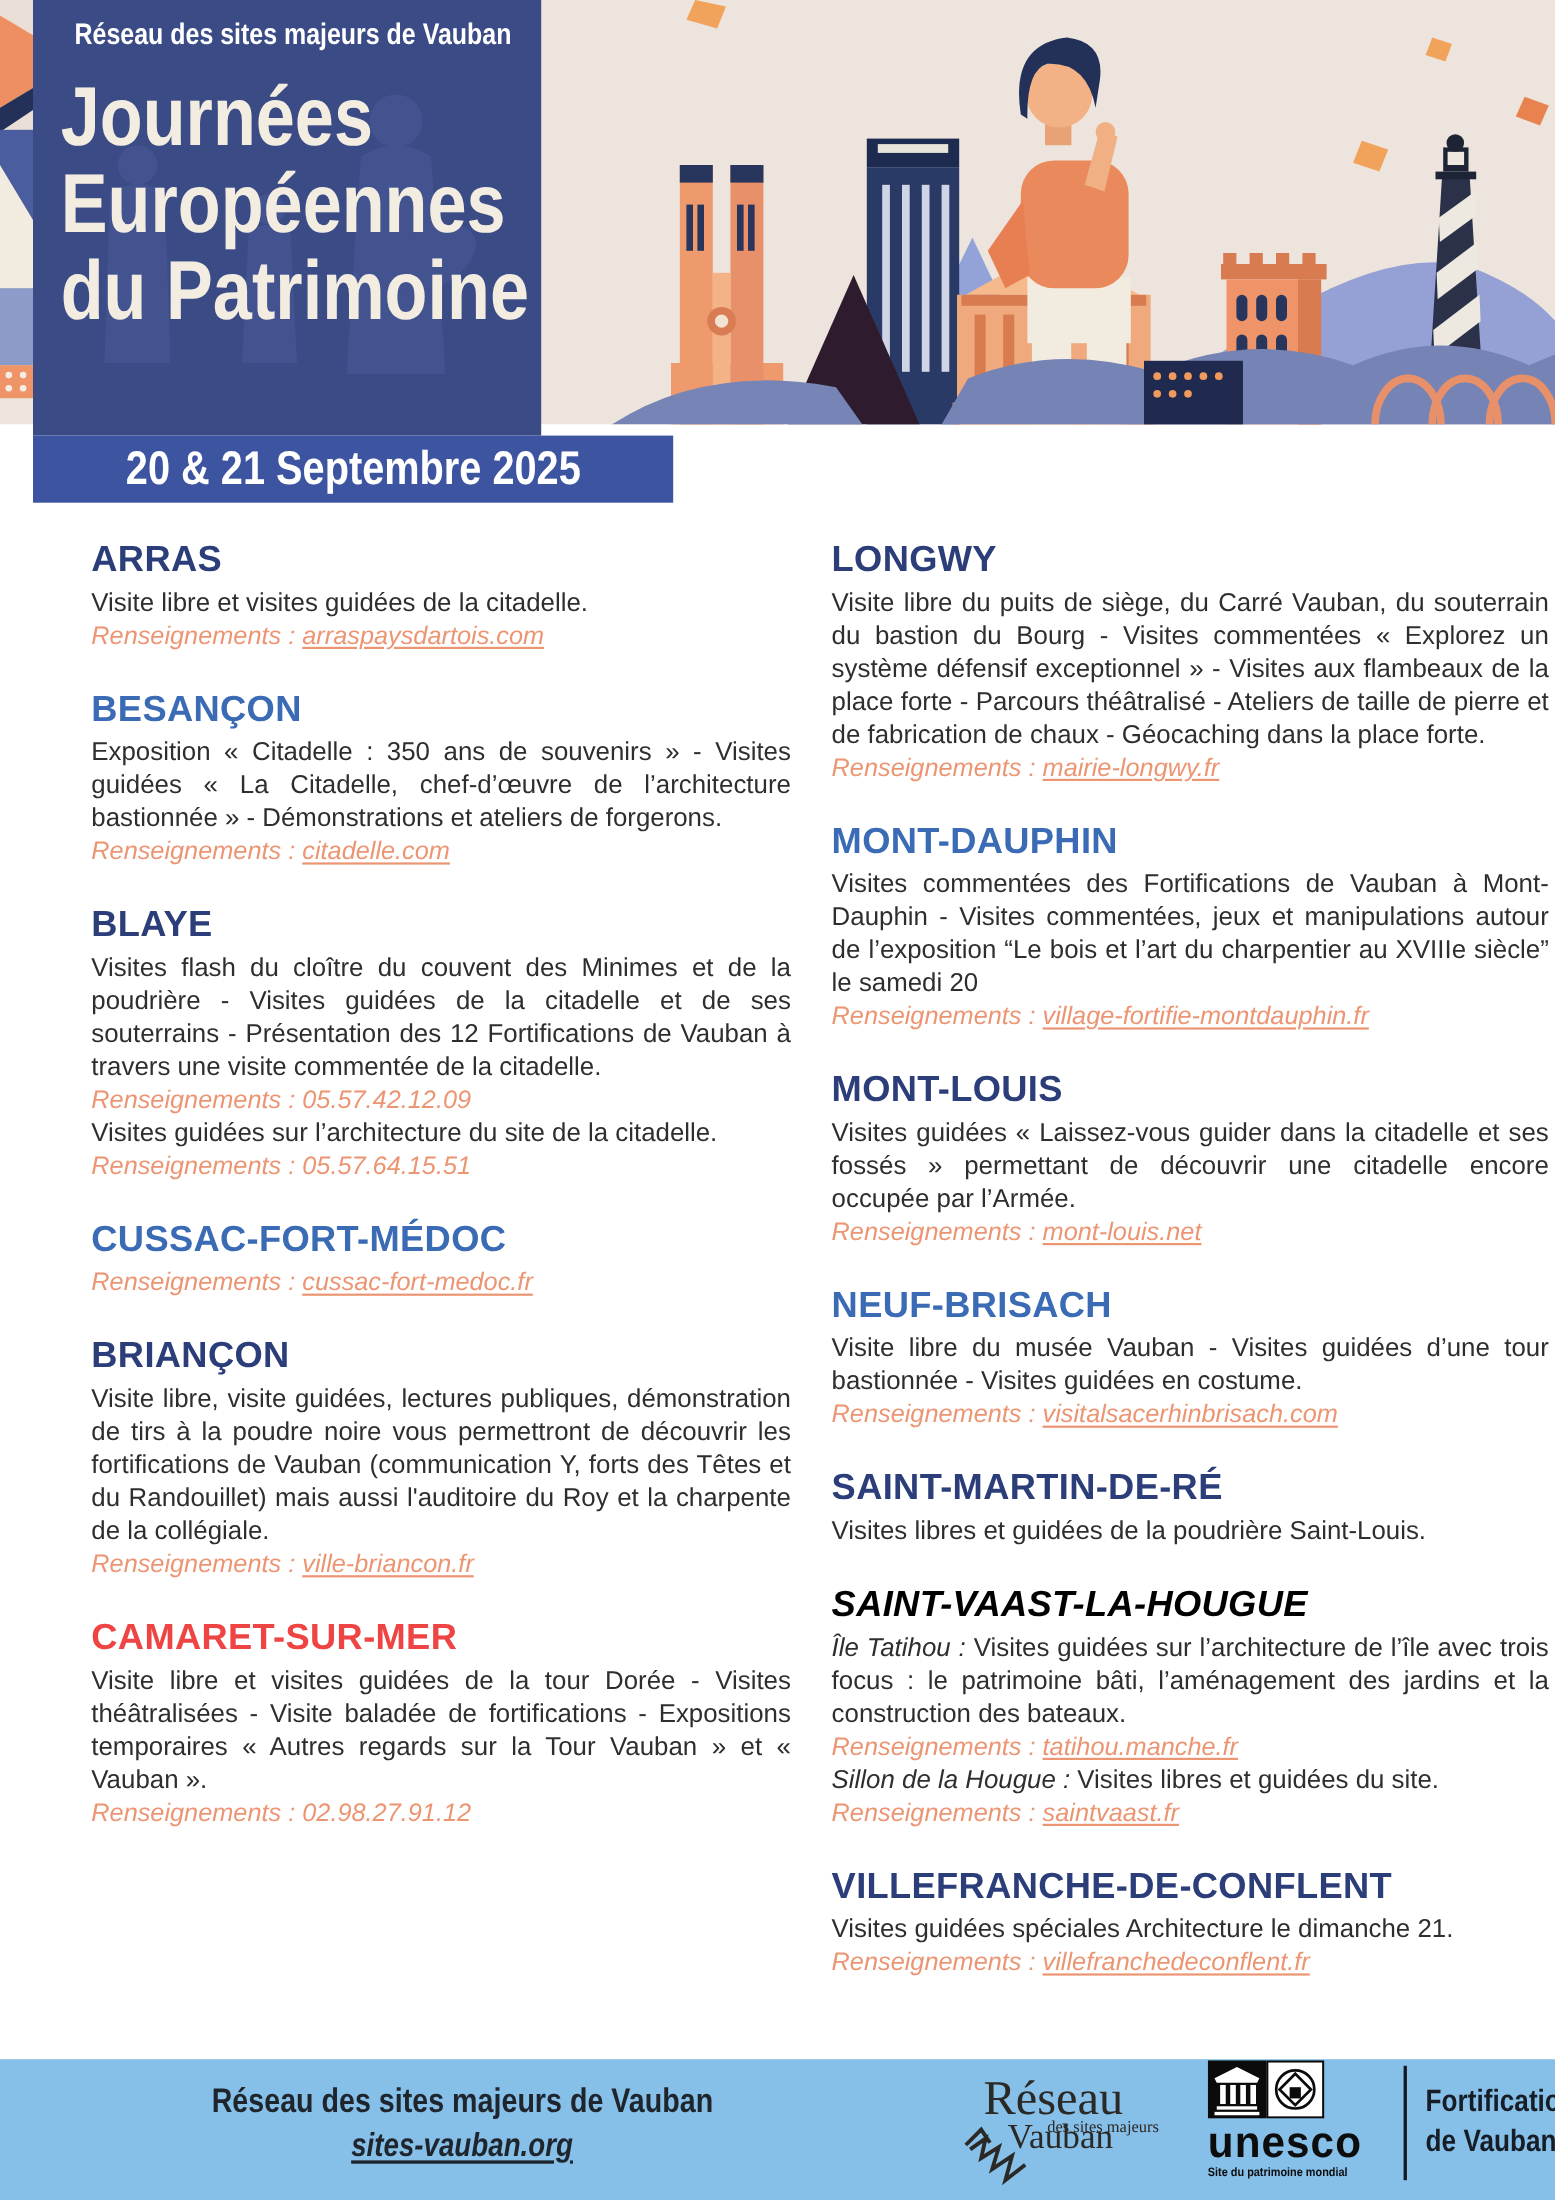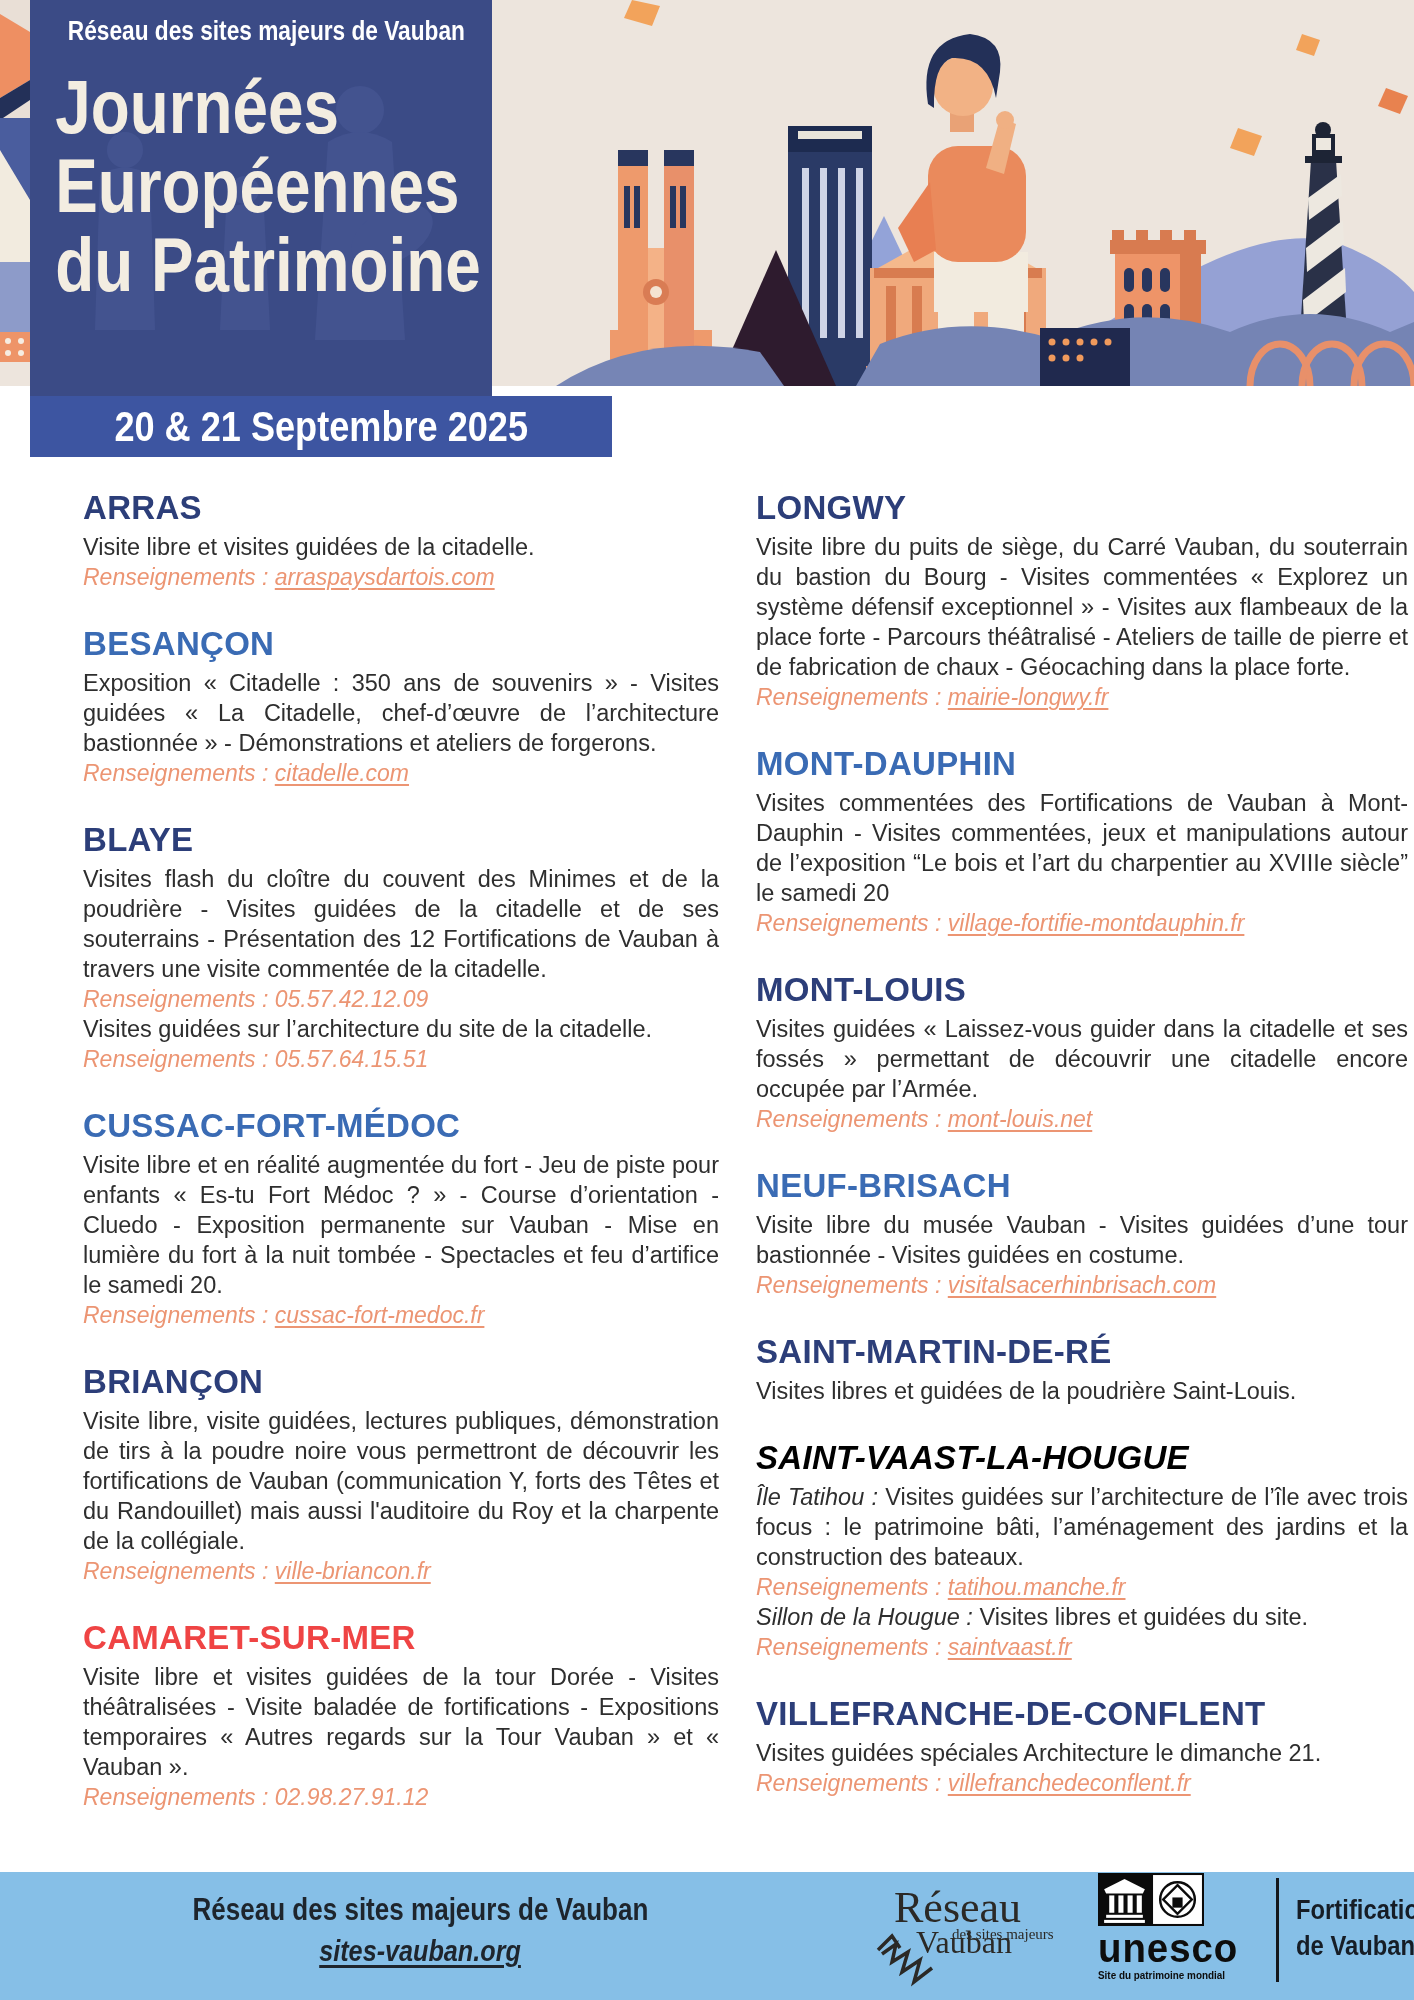--- a/index.html
+++ b/index.html
@@ -232,21 +232,20 @@
       </div>
       <div class="city-section">
         <h2 style="color: rgb(44, 62, 121);">BLAYE</h2>
         <p class="body-text">Visites flash du cloître du couvent des Minimes et de la poudrière - Visites guidées de la citadelle et de ses souterrains - Présentation des 12 Fortifications de Vauban à travers une visite commentée de la citadelle.</p>
         <p class="info-line"><span>Renseignements : </span><span class="info-link">05.57.42.12.09</span></p>
         <p class="body-text">Visites guidées sur l’architecture du site de la citadelle.</p>
         <p class="info-line"><span>Renseignements : </span><span class="info-link">05.57.64.15.51</span></p>
       </div>
       <div class="city-section">
         <h2 style="color: rgb(58, 107, 180);">CUSSAC-FORT-MÉDOC</h2>
-        <p class="body-text">Visite libre et en réalité augmentée du fort - Jeu de piste pour enfants « Es-tu Fort Médoc ? » - Course d’orientation - Cluedo - Exposition permanente sur Vauban - Mise en lumière du fort à la nuit tombée - Spectacles et feu d’artifice le samedi 20.</p>
         <p class="info-line"><span>Renseignements : </span><span class="info-link u">cussac-fort-medoc.fr</span></p>
       </div>
       <div class="city-section">
         <h2 style="color: rgb(44, 62, 121);">BRIANÇON</h2>
         <p class="body-text">Visite libre, visite guidées, lectures publiques, démonstration de tirs à la poudre noire vous permettront de découvrir les fortifications de Vauban (communication Y, forts des Têtes et du Randouillet) mais aussi l'auditoire du Roy et la charpente de la collégiale.</p>
         <p class="info-line"><span>Renseignements : </span><span class="info-link u">ville-briancon.fr</span></p>
       </div>
       <div class="city-section">
         <h2 style="color: #ef4444;">CAMARET-SUR-MER</h2>
         <p class="body-text">Visite libre et visites guidées de la tour Dorée - Visites théâtralisées - Visite baladée de fortifications - Expositions temporaires « Autres regards sur la Tour Vauban » et « Vauban ».</p>

